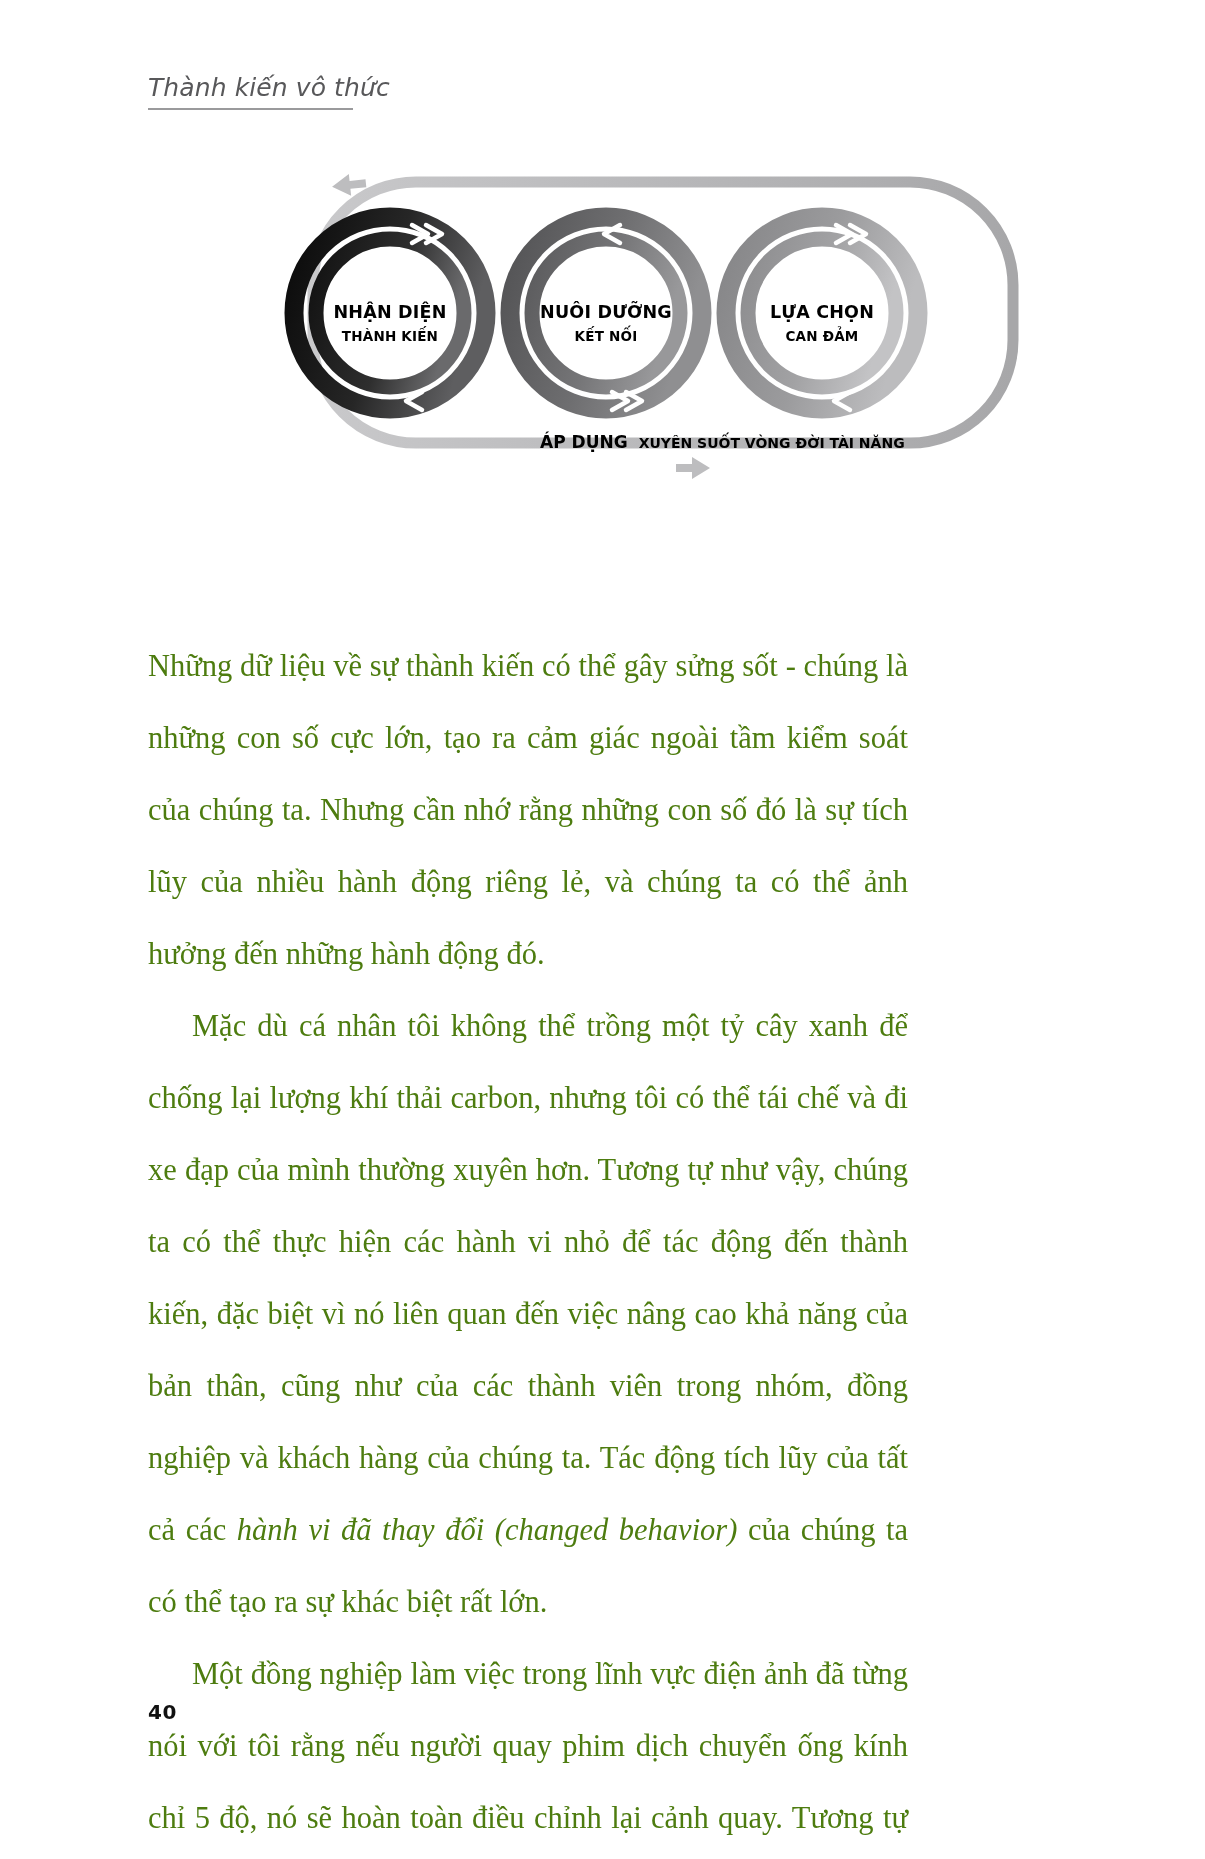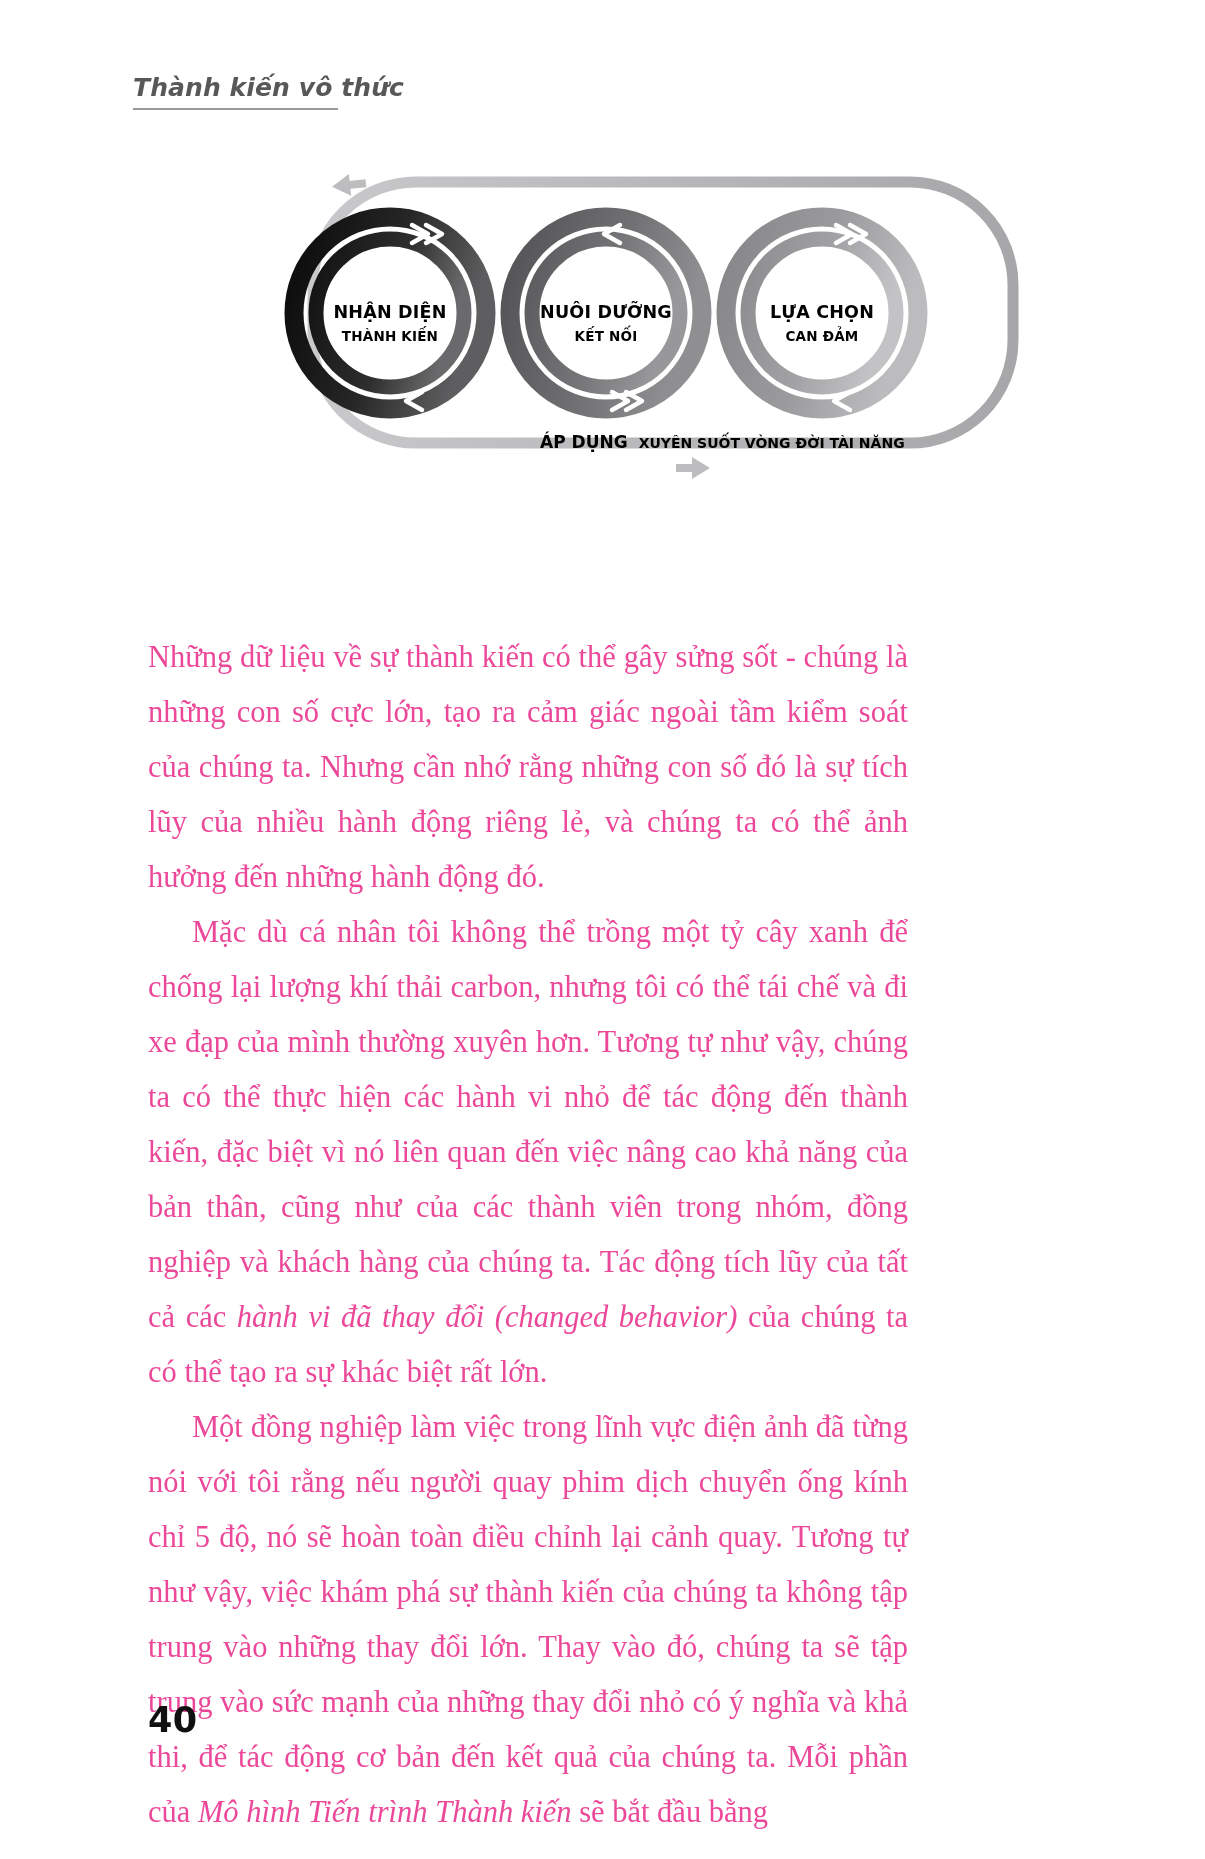--- a/index.html
+++ b/index.html
@@ -18,24 +18,23 @@
 
   .page {
     position: absolute;
     inset: 0;
     background: #ffffff;
   }
 
   
   .running-head {
     position: absolute;
-    left: 133px;
+    left: 148px;
     top: 74px;
     width: 760px;
-    font-weight: bold;
   }
   .running-head-text {
     font-family: "DejaVu Sans", sans-serif;
     font-style: italic;
     font-size: 25px;
     color: #58585a;
     letter-spacing: 0.1px;
     line-height: 1.1;
     display: block;
   }
@@ -86,40 +85,40 @@
   .body-copy {
     position: absolute;
     left: 148px;
     top: 630px;
     width: 760px;
   }
   .body-copy p {
     margin: 0 0 0 0;
     font-family: "Liberation Serif", serif;
     font-size: 30.5px;
-    line-height: 55px;
+    line-height: 72px;
     text-align: justify;
     text-justify: inter-word;
-    color: #ec4899;
+    color: #4d7c0f;
     hyphens: none;
   }
   .body-copy p + p {
     text-indent: 44px;
   }
   .body-copy p i {
   }
 
   
   .folio {
     position: absolute;
     left: 148px;
     top: 1700px;
     font-family: "DejaVu Sans", sans-serif;
     font-weight: bold;
-    font-size: 35px;
+    font-size: 20px;
     color: #111111;
     letter-spacing: 0.5px;
   }
 </style>
 </head>
 <body>
 
 <div class="page">
 
   <div class="running-head">

